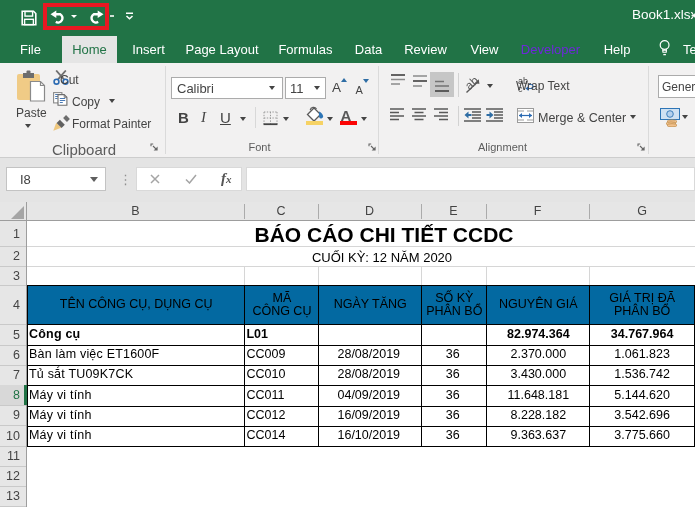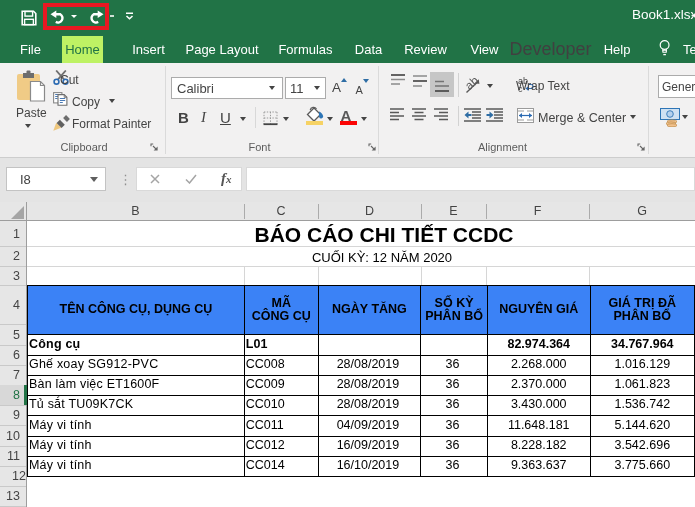--- a/index.html
+++ b/index.html
@@ -34,46 +34,46 @@
 <div class="a" style="left:110px;top:15px;width:4px;height:2px;background:#cfe0d5"></div>
 
 <svg class="a" style="left:125px;top:12px" width="9" height="10" viewBox="0 0 9 10">
   <rect x="1" y="0.5" width="7" height="1.5" fill="#fff"></rect>
   <path d="M1.5 4 L4.5 6.8 L7.5 4" fill="none" stroke="#fff" stroke-width="1.5"></path>
 </svg>
 <div class="a" style="left:632px;top:7px;color:#fff;font-size:13.5px">Book1.xlsx</div>
 <div class="a" style="left:691px;top:7px;color:#fff;font-size:13.5px">-</div>
 
 <div class="a" style="left:0;top:36px;width:695px;height:27px;background:#217346"></div>
-<div class="a ct" style="left:62px;top:36px;width:41px;height:27px;background:#bef264;color:#217346;font-size:13px">Home</div>
+<div class="a ct" style="left:62px;top:36px;width:55px;height:27px;background:#e5e5e5;color:#217346;font-size:13px">Home</div>
 <div class="a ct" style="left:12px;top:36px;width:37px;height:27px;color:#fff;font-size:13px">File</div>
 <div class="a ct" style="left:126px;top:36px;width:45px;height:27px;color:#fff;font-size:13px">Insert</div>
 <div class="a ct" style="left:185px;top:36px;width:74px;height:27px;color:#fff;font-size:13px">Page Layout</div>
 <div class="a ct" style="left:276px;top:36px;width:59px;height:27px;color:#fff;font-size:13px">Formulas</div>
 <div class="a ct" style="left:352px;top:36px;width:33px;height:27px;color:#fff;font-size:13px">Data</div>
 <div class="a ct" style="left:402px;top:36px;width:47px;height:27px;color:#fff;font-size:13px">Review</div>
 <div class="a ct" style="left:468px;top:36px;width:33px;height:27px;color:#fff;font-size:13px">View</div>
-<div class="a ct" style="left:519px;top:36px;width:63px;height:27px;color:#404040;font-size:18px">Developer</div>
+<div class="a ct" style="left:519px;top:36px;width:63px;height:27px;color:#6d28d9;font-size:13px">Developer</div>
 <div class="a ct" style="left:601px;top:36px;width:32px;height:27px;color:#fff;font-size:13px">Help</div>
 <svg class="a" style="left:657px;top:39px" width="16" height="19" viewBox="0 0 16 19">
   <circle cx="7.6" cy="6" r="4.4" fill="none" stroke="#fff" stroke-width="1.2"></circle>
   <path d="M5.9 9.8 V13 M9.3 9.8 V13" stroke="#fff" stroke-width="1.1"></path>
   <path d="M5.4 11.3 h4.4 M5.4 13.2 h4.4" stroke="#fff" stroke-width="1.1"></path>
   <path d="M6.3 15.6 h2.6" stroke="#fff" stroke-width="1.3"></path>
 </svg>
 <div class="a" style="left:683px;top:42px;color:#fff;font-size:13px">Tell</div>
 
 <div class="a" style="left:0;top:63px;width:695px;height:94px;background:#f2f1f1"></div>
 <div class="a" style="left:0;top:157px;width:695px;height:1px;background:#cdcdcd"></div>
 
 <div class="a" style="left:165px;top:66px;width:1px;height:88px;background:#dadada"></div>
 <div class="a" style="left:378px;top:66px;width:1px;height:88px;background:#dadada"></div>
 <div class="a" style="left:648px;top:66px;width:1px;height:88px;background:#dadada"></div>
 
-<div class="a" style="left:0;top:141px;width:168px;text-align:center;font-size:11px;color:#5c5c5c">Clipboard</div>
+<div class="a" style="left:0;top:141px;width:168px;text-align:center;font-size:15px;color:#5c5c5c">Clipboard</div>
 <div class="a" style="left:166px;top:141px;width:187px;text-align:center;font-size:11px;color:#5c5c5c">Font</div>
 <div class="a" style="left:380px;top:141px;width:245px;text-align:center;font-size:11px;color:#5c5c5c">Alignment</div>
 
 <svg class="a" style="left:150px;top:143px" width="9" height="9" viewBox="0 0 9 9">
     <path d="M1 3.2 V1 H3.2" fill="none" stroke="#666" stroke-width="1.1"></path>
     <path d="M3 3 L6.5 6.5" stroke="#666" stroke-width="1.1"></path>
     <path d="M7.6 3.6 V7.6 H3.6 Z" fill="#666"></path>
   </svg>
 <svg class="a" style="left:368px;top:143px" width="9" height="9" viewBox="0 0 9 9">
     <path d="M1 3.2 V1 H3.2" fill="none" stroke="#666" stroke-width="1.1"></path>
@@ -281,21 +281,21 @@
     <div class="a" style="left:0;top:365px;width:26px;height:20px;display:flex;align-items:center;justify-content:flex-end;padding-right:6px;font-size:12.5px;color:#444;z-index:3">7</div>
     <div class="a" style="left:0;top:385px;width:26px;height:1px;background:#c9c9c9"></div>
     <div class="a" style="left:0;top:385px;width:26px;height:20px;display:flex;align-items:center;justify-content:flex-end;padding-right:6px;font-size:12.5px;color:#217346;z-index:3">8</div>
     <div class="a" style="left:0;top:405px;width:26px;height:1px;background:#c9c9c9"></div>
     <div class="a" style="left:0;top:405px;width:26px;height:20px;display:flex;align-items:center;justify-content:flex-end;padding-right:6px;font-size:12.5px;color:#444;z-index:3">9</div>
     <div class="a" style="left:0;top:425px;width:26px;height:1px;background:#c9c9c9"></div>
     <div class="a" style="left:0;top:425px;width:26px;height:21px;display:flex;align-items:center;justify-content:flex-end;padding-right:6px;font-size:12.5px;color:#444;z-index:3">10</div>
     <div class="a" style="left:0;top:446px;width:26px;height:1px;background:#c9c9c9"></div>
     <div class="a" style="left:0;top:446px;width:26px;height:20px;display:flex;align-items:center;justify-content:flex-end;padding-right:6px;font-size:12.5px;color:#444;z-index:3">11</div>
     <div class="a" style="left:0;top:466px;width:26px;height:1px;background:#c9c9c9"></div>
-    <div class="a" style="left:0;top:466px;width:26px;height:20px;display:flex;align-items:center;justify-content:flex-end;font-size:12.5px;color:#444;z-index:3">12</div>
+    <div class="a" style="left:0;top:466px;width:26px;height:20px;display:flex;align-items:center;justify-content:flex-end;padding-right:6px;font-size:12.5px;color:#444;z-index:3">12</div>
     <div class="a" style="left:0;top:486px;width:26px;height:1px;background:#c9c9c9"></div>
     <div class="a" style="left:0;top:486px;width:26px;height:20px;display:flex;align-items:center;justify-content:flex-end;padding-right:6px;font-size:12.5px;color:#444;z-index:3">13</div>
     <div class="a" style="left:0;top:506px;width:26px;height:1px;background:#c9c9c9"></div>
   </div>
 
 <div class="a" style="left:0;top:385px;width:26px;height:20px;background:#d8d8d8"></div>
 <div class="a" style="left:24px;top:385px;width:3px;height:20px;background:#217346"></div>
 
 <div class="a gl" style="left:27px;top:246px;width:668px;height:1px"></div>
 <div class="a gl" style="left:27px;top:266px;width:668px;height:1px"></div>
@@ -311,45 +311,37 @@
 <table style="position:absolute;left:27px;top:285px;border-collapse:collapse;table-layout:fixed;font-size:12.5px;color:#000">
 <colgroup>
       <col style="width:218px">
       <col style="width:74px">
       <col style="width:103px">
       <col style="width:65px">
       <col style="width:103px">
       <col style="width:105px">
     </colgroup>
 <tbody id="tb">
-<tr style="height:49px;background:#3b82f6;font-weight:bold;font-size:12.5px;text-align:center">
+<tr style="height:39px;background:#0369a1;font-weight:normal;font-size:12.5px;text-align:center">
   <td class="td">TÊN CÔNG CỤ, DỤNG CỤ</td>
         <td class="td">MÃ<br>CÔNG CỤ</td>
         <td class="td">NGÀY TĂNG</td>
         <td class="td">SỐ KỲ<br>PHÂN BỔ</td>
         <td class="td">NGUYÊN GIÁ</td>
         <td class="td">GIÁ TRỊ ĐÃ<br>PHÂN BỔ</td>
 </tr>
 <tr style="height:21px;font-weight:bold">
         <td class="td tl">Công cụ</td>
         <td class="td tl">L01</td>
         <td class="td"></td>
         <td class="td"></td>
         <td class="td tr">82.974.364</td>
         <td class="td tr">34.767.964</td>
       </tr>
 <tr style="height:20px">
-        <td class="td tl">Ghế xoay SG912-PVC</td>
-        <td class="td tl">CC008</td>
-        <td class="td tc">28/08/2019</td>
-        <td class="td tc">36</td>
-        <td class="td tr">2.268.000</td>
-        <td class="td tr">1.016.129</td>
-      </tr>
-<tr style="height:20px">
         <td class="td tl">Bàn làm việc ET1600F</td>
         <td class="td tl">CC009</td>
         <td class="td tc">28/08/2019</td>
         <td class="td tc">36</td>
         <td class="td tr">2.370.000</td>
         <td class="td tr">1.061.823</td>
       </tr>
 <tr style="height:20px">
         <td class="td tl">Tủ sắt TU09K7CK</td>
         <td class="td tl">CC010</td>

